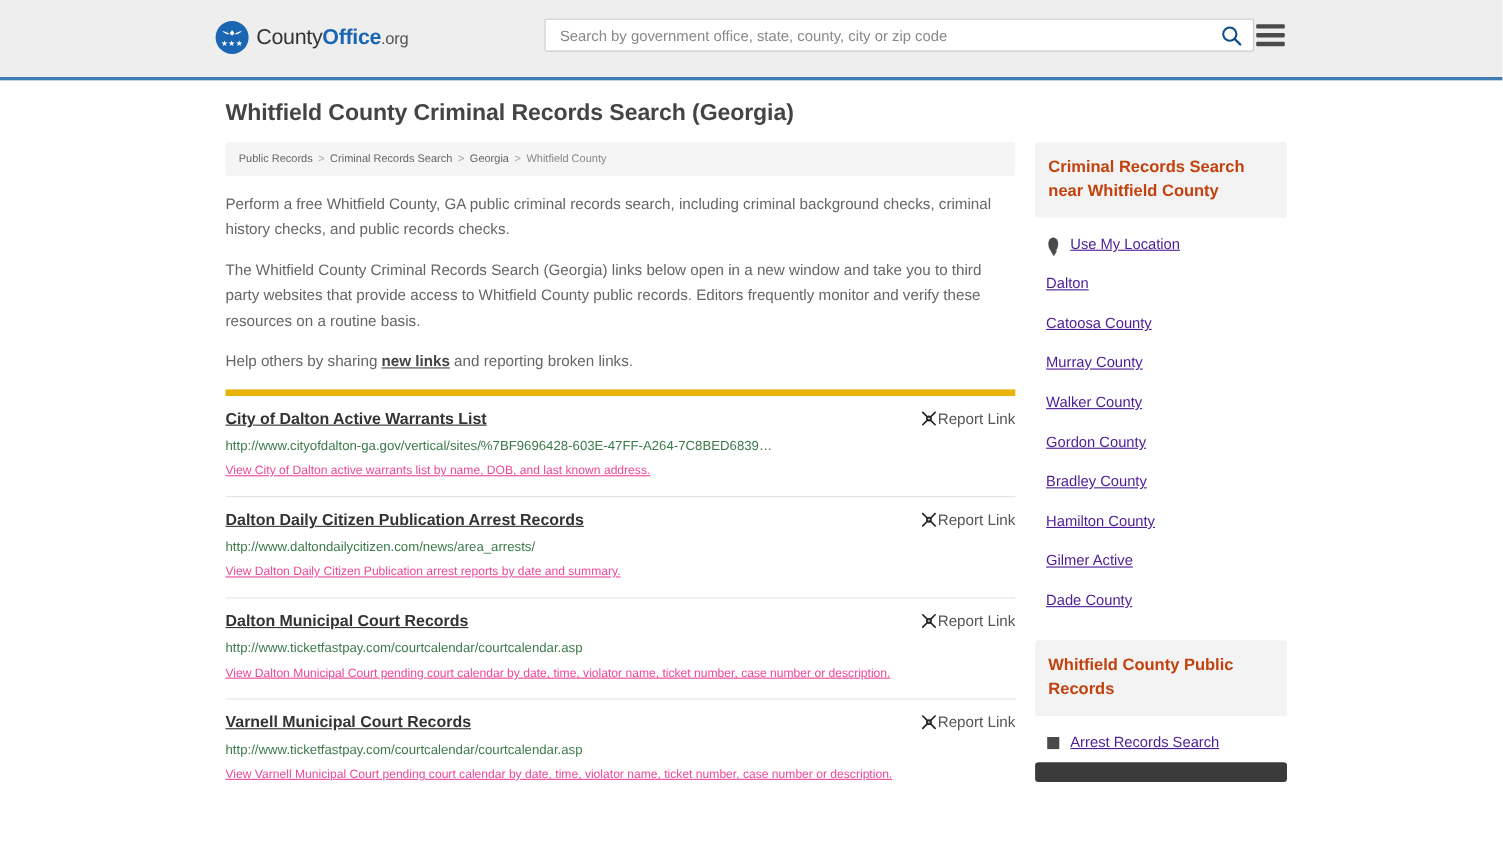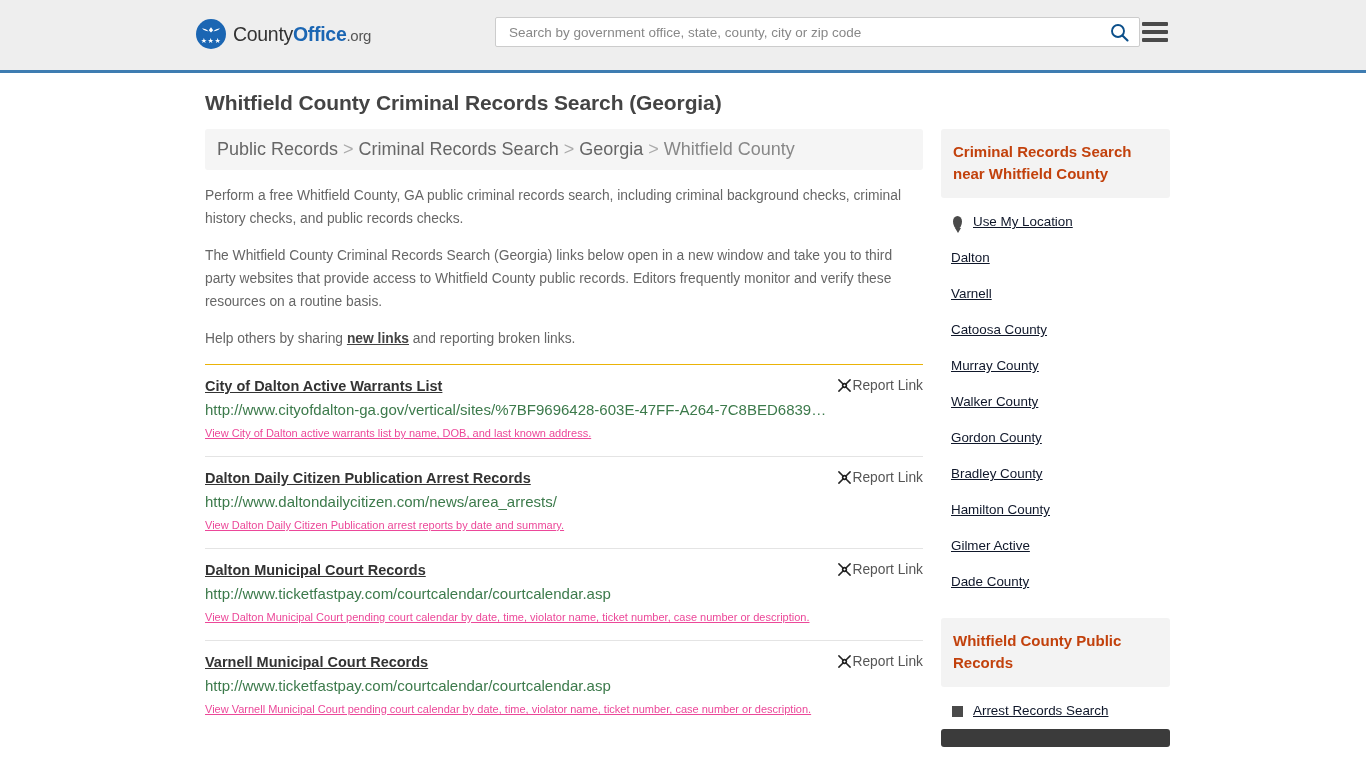--- a/index.html
+++ b/index.html
@@ -129,21 +129,21 @@
 
   .cols { display: flex; gap: 18px; padding-left: 9px; }
   .main-col { width: 718px; flex: 0 0 718px; }
   .side-col { width: 229px; flex: 0 0 229px; }
 
   
   .breadcrumb {
     background: #f5f5f5;
     border-radius: 3px;
     padding: 10px 12px;
-    font-size: 18px;
+    font-size: 10px;
     color: #777777;
     margin-bottom: 14px;
   }
   .breadcrumb a {
     color: #666666;
     text-decoration: none;
     cursor: pointer;
   }
   .breadcrumb .sep { color: #aaaaaa; margin: 0 5px; }
   .breadcrumb .current { color: #888888; }
@@ -161,21 +161,21 @@
     font-weight: bold;
     cursor: pointer;
   }
 
   
   .result {
     border-top: 1px solid #e4e4e4;
     padding: 12px 0 11px 0;
     position: relative;
   }
-  .result:first-child { border-top: 1px solid #eab308; }
+  .result:first-child { border-top: 6px solid #eab308; }
   .result-head {
     display: flex;
     justify-content: space-between;
     align-items: flex-start;
   }
   .result-title {
     font-size: 14.5px;
     font-weight: bold;
     color: #333333;
     text-decoration: underline;
@@ -190,21 +190,21 @@
     flex: 0 0 auto;
     margin-left: 16px;
     padding-top: 1px;
   }
   .report-link .rl-label {
     font-size: 13.8px;
     color: #555555;
     white-space: nowrap;
   }
   .result-url {
-    font-size: 15px;
+    font-size: 12px;
     color: #3c7a4b;
     margin-top: 6px;
     line-height: 16px;
     word-break: break-all;
     cursor: pointer;
   }
   .result-desc {
     font-size: 11px;
     color: #ec4899;
     line-height: 24px;
@@ -227,21 +227,21 @@
   .side-item {
     display: flex;
     align-items: center;
     gap: 9px;
     padding: 9px 12px 9px 10px;
     border-radius: 3px;
     cursor: pointer;
   }
   .side-item .si-label {
     font-size: 13.4px;
-    color: #0f172a;
+    color: #4c1d95;
     text-decoration: underline;
     line-height: 18px;
   }
   .side-item.active {
     background: #3b3b3b;
   }
   .si-icon {
     width: 13px; height: 15px;
     flex: 0 0 13px;
     display: flex; align-items: center; justify-content: center;
@@ -397,23 +397,20 @@
               <span class="si-icon">
                   <span class="pin"></span>
                 </span>
               <span class="si-label">Use My Location</span>
             </div>
 
             <div class="side-item">
               <span class="si-label">Dalton</span>
             </div>
             <div class="side-item">
-              <span class="si-label">Varnell</span>
-            </div>
-            <div class="side-item">
               <span class="si-label">Catoosa County</span>
             </div>
             <div class="side-item">
               <span class="si-label">Murray County</span>
             </div>
             <div class="side-item">
               <span class="si-label">Walker County</span>
             </div>
             <div class="side-item">
               <span class="si-label">Gordon County</span>

